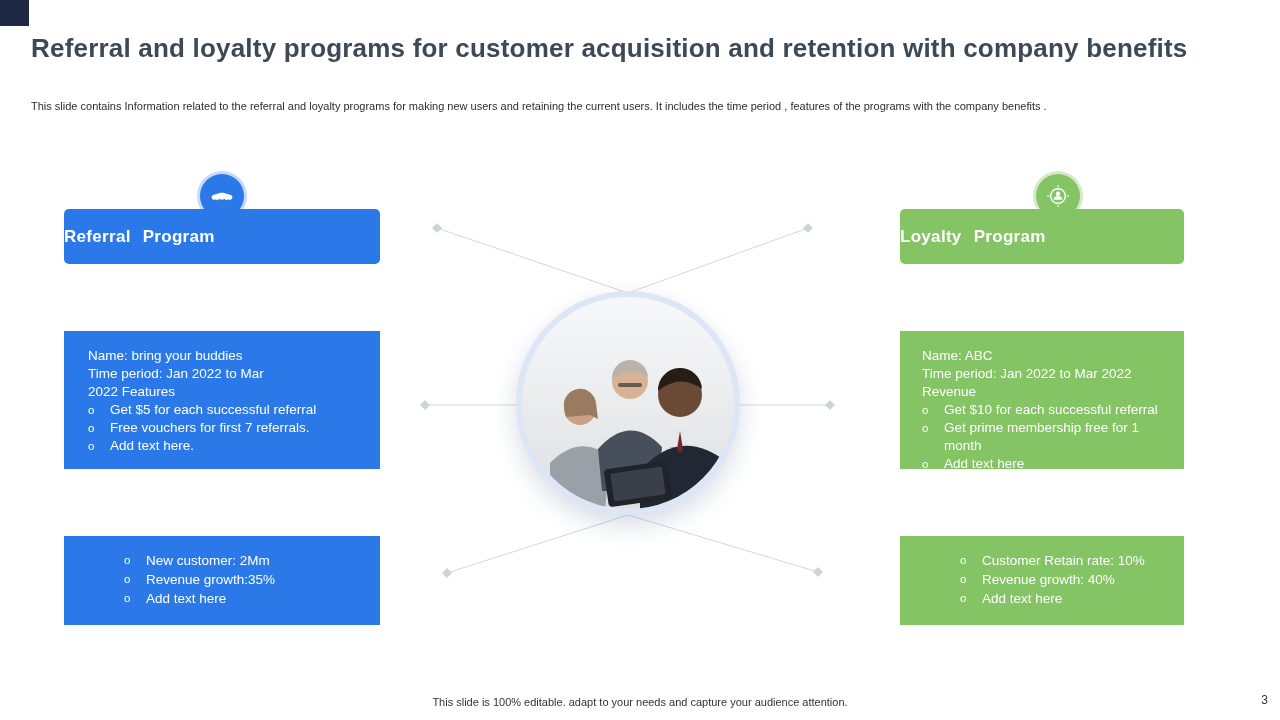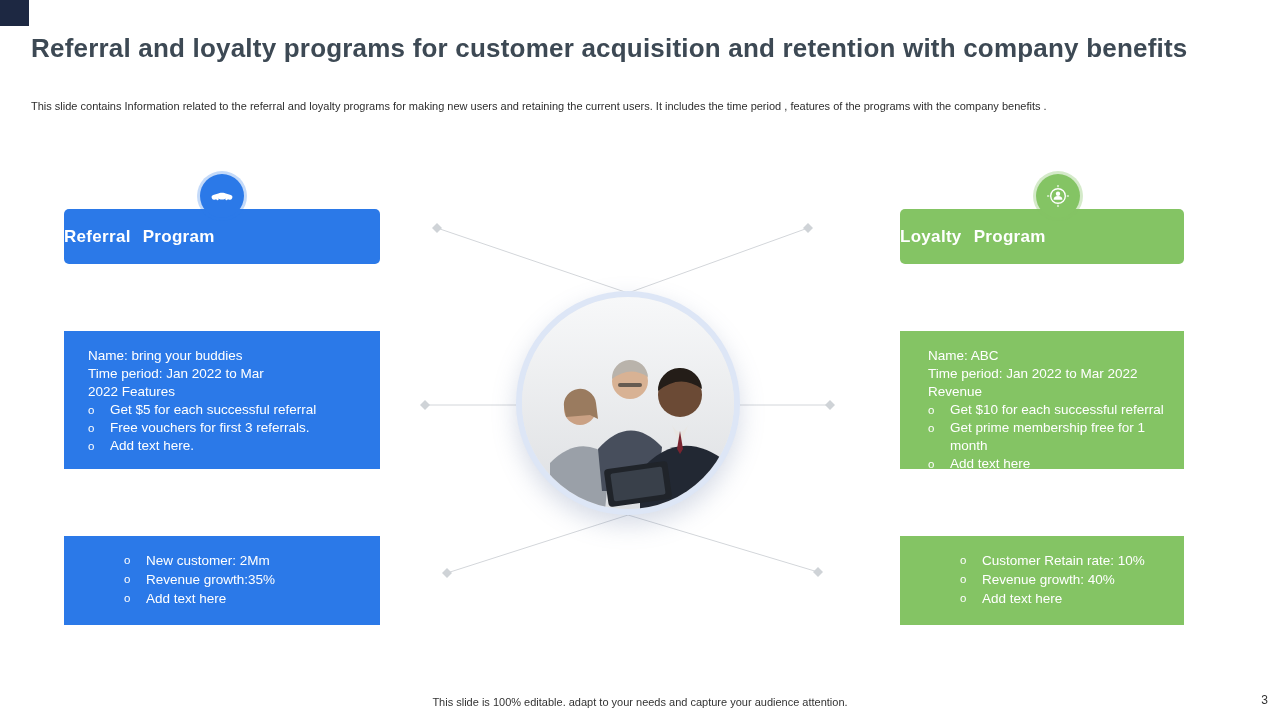--- a/index.html
+++ b/index.html
@@ -18,21 +18,21 @@
   .icon-circle.blue{left:200px;background:#2b79e8;box-shadow:0 0 0 3px rgba(43,121,232,.28)}
   .icon-circle.green{left:1036px;background:#84c464;box-shadow:0 0 0 3px rgba(132,196,100,.35)}
   .bar{position:absolute;top:209px;height:55px;border-radius:5px;color:#fff;font-size:17px;
     font-weight:bold;text-align:left;line-height:55px;word-spacing:7px;letter-spacing:.3px;z-index:2}
   .l{left:64px;width:316px}
   .r{left:900px;width:284px}
   .blue-bg{background:#2b79e8}
   .green-bg{background:#84c464}
   .panel{position:absolute;border-radius:0;color:#fff;font-size:13.5px;z-index:2}
   .det{top:331px;height:138px;padding:16px 12px 0 24px;line-height:18px}
-  .r.det{padding-left:28px}
+  .r.det{padding-left:22px}
   .ben{top:536px;height:89px;padding:15px 10px 0 60px;line-height:19px}
   .b-row{display:flex}
   .b-m{flex:0 0 13px;margin-right:9px;font-size:11.5px}
   .b-t{flex:1}
   .footer{position:absolute;left:0;right:0;top:696px;text-align:center;font-size:11px;color:#333}
   .pageno{position:absolute;right:12px;top:693px;font-size:12px;color:#333}
 </style>
 </head>
 <body>
 
@@ -117,21 +117,21 @@
   <div class="panel det l blue-bg">
     <p>Name: bring your buddies</p>
     <p>Time period: Jan 2022 to Mar</p>
     <p>2022 Features</p>
     <div class="b-row">
       <span class="b-m">o</span>
       <span class="b-t">Get $5 for each successful referral</span>
     </div>
     <div class="b-row">
       <span class="b-m">o</span>
-      <span class="b-t">Free vouchers for first 3 referrals.</span>
+      <span class="b-t">Free vouchers for first 7 referrals.</span>
     </div>
     <div class="b-row">
       <span class="b-m">o</span>
       <span class="b-t">Add text here.</span>
     </div>
   </div>
 
   <div class="panel ben l blue-bg">
     <div class="b-row">
       <span class="b-m">o</span>

